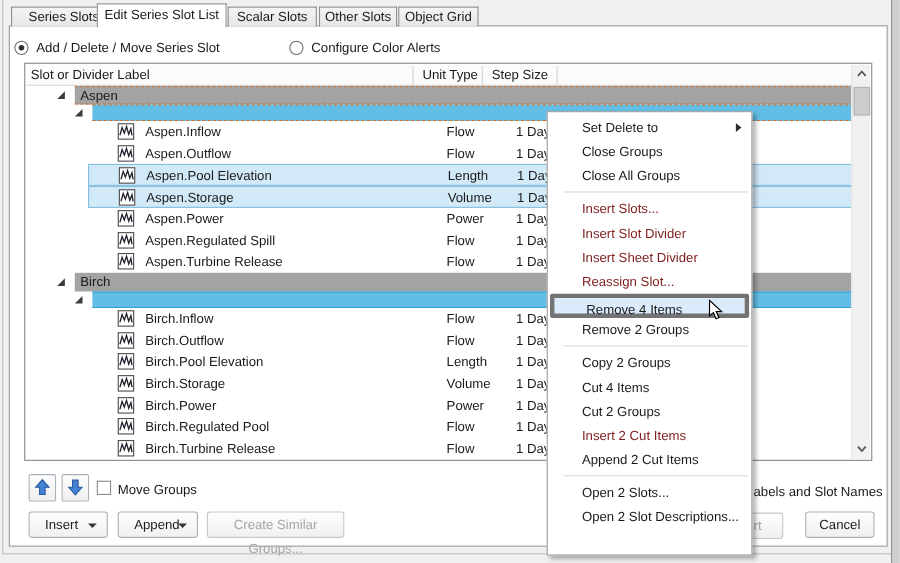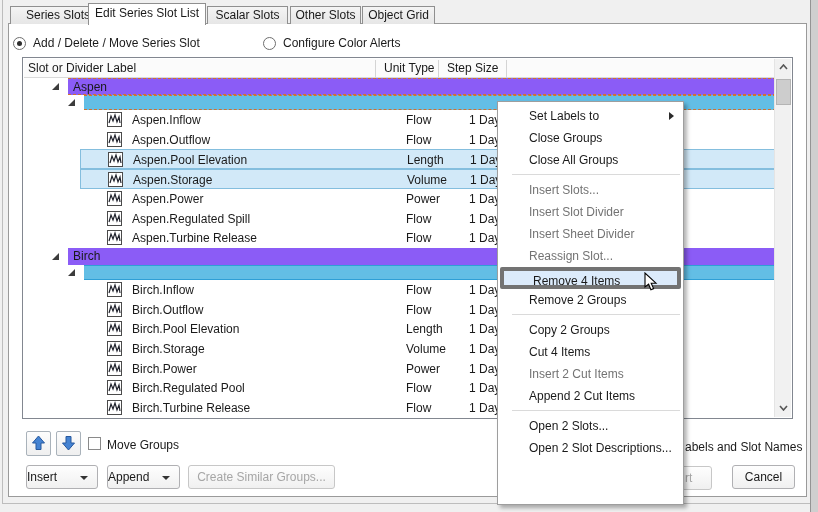--- a/index.html
+++ b/index.html
@@ -29,21 +29,21 @@
   
   .slot-table { position:absolute; left:22px; top:57px; width:771px; height:362px; background:#fff; border:1px solid #828790; z-index:3; }
   .thead { position:absolute; left:1px; right:1px; top:1px; height:19px; background:#fbfbfb; border-bottom:1px solid #d9d9d9; }
   .thead .h { position:absolute; top:2px; white-space:nowrap; }
   .col-sep { position:absolute; top:1px; width:1px; height:18px; background:#d4d4d4; }
   .tbody { position:absolute; left:1px; right:18px; top:20px; bottom:1px; overflow:hidden; }
 
   .grow { position:absolute; left:0; width:752px; }
   .tri { position:absolute; width:0; height:0; border-left:7px solid transparent; border-bottom:7px solid #3c3c3c; }
   .bar { position:absolute; top:0; bottom:0; }
-  .bar-pink { background:#8b5cf6; }
+  .bar-pink { background:#a3a3a3; }
   .bar-blue { background:#63bee5; }
   .focus-dots { border-top:1px dashed #cf7230; border-bottom:1px dashed #cf7230; }
   .birch-blue-border { border-top:1px solid #2f9fd6; border-bottom:1px solid #2f9fd6; }
   .bar .glabel { position:absolute; left:5px; top:1px; }
 
   .slot-row { position:absolute; left:56px; width:697px; height:20px; }
   .slot-row.sel { background:#d2e9f8; border:1px solid #84bede; }
   .slot-icon { position:absolute; left:27px; top:2px; width:15px; height:15px; border:1px solid #4a4a4a; background:#fff; }
   .slot-label { position:absolute; left:52px; top:3px; white-space:nowrap; }
   .unit { position:absolute; left:326px; top:3px;text-align:center; }
@@ -51,29 +51,29 @@
 
   
   .vscroll { position:absolute; top:1px; right:1px; bottom:1px; width:17px; background:#f1f1f1; border-left:1px solid #e4e4e4; }
   .sb-btn { position:absolute; left:0; width:17px; height:17px; text-align:center; }
   .sb-thumb { position:absolute; left:1px; top:20px; width:15px; height:26px; background:#cdcdcd; border:1px solid #b4b4b4; }
 
   
   .sq-btn { position:absolute; width:25px; height:25px; background:linear-gradient(#fdfdfd,#efefef); border:1px solid #a9b2ba; border-radius:2px; text-align:center; }
   .checkbox { position:absolute; width:13px; height:13px; background:#fff; border:1px solid #8a8a8a; }
   .btn { position:absolute; height:24px; background:linear-gradient(#fefefe,#f0f0f0); border:1px solid #b0b0b3; border-radius:3px; text-align:center; line-height:22px; }
-  .btn.drop { text-align:left; }
+  .btn.drop { text-align:left; padding-left:14px; }
   .btn .dn-arrow { position:absolute; right:9px; top:10px; width:0; height:0; border-left:4px solid transparent; border-right:4px solid transparent; border-top:4px solid #333; }
   .btn.disabled { color:#a6a6a6; border-color:#c7c7c7; }
   .static-text { position:absolute; white-space:nowrap; }
 
   
   .menu { position:absolute; left:497px; top:101px; width:187px; height:404px; background:#ffffff; border:1px solid #9e9e9e; box-shadow:3px 3px 4px rgba(0,0,0,0.3); z-index:50; padding-top:3px; }
   .mi { position:relative; height:22px; line-height:22px; padding-left:31px; white-space:nowrap; }
-  .mi.disabled { color:#737373; }
+  .mi.disabled { color:#7f1d1d; }
   .mi.hl { height:22px; line-height:20px; margin:0 2px; padding-left:29px; background:#dcebfb; border:4px solid #737373; border-radius:2px; }
   .msep { height:0; border-top:1px solid #dadada; margin:3px 3px 4px 14px; }
   .sub-arrow { position:absolute; right:9px; top:7px; width:0; height:0; border-top:4px solid transparent; border-bottom:4px solid transparent; border-left:5px solid #2a2a2a; }
 
   .cursor { position:absolute; left:644px; top:272px; z-index:60; }
 </style>
 </head>
 <body>
 
 <div class="outer-left"></div>
@@ -269,40 +269,41 @@
 <span class="static-text" style="left:107px;top:438px">Move Groups</span>
 
 <div class="btn drop" style="left:26px;top:465px;width:72px">
   <span>Insert</span>
   <span class="dn-arrow"></span>
 </div>
 <div class="btn drop" style="left:107px;top:465px;width:73px">
   <span>Append</span>
   <span class="dn-arrow"></span>
 </div>
-<div class="btn disabled" style="left:188px;top:465px;width:147px">Create Similar Groups...</div>
+<div class="btn disabled" style="left:188px;top:465px;width:125px">Create Similar Groups...</div>
 
 <span class="static-text" style="left:685px;top:440px">abels and Slot Names</span>
 <div class="btn disabled" style="left:640px;top:466px;width:72px;text-align:left;padding-left:44px">rt</div>
 <div class="btn" style="left:732px;top:465px;width:63px">Cancel</div>
 
 <div class="menu">
-  <div class="mi"><span>Set Labels to</span><span class="sub-arrow"></span></div>
+  <div class="mi"><span>Set Delete to</span><span class="sub-arrow"></span></div>
   <div class="mi">Close Groups</div>
   <div class="mi">Close All Groups</div>
   <div class="msep"></div>
   <div class="mi disabled">Insert Slots...</div>
   <div class="mi disabled">Insert Slot Divider</div>
   <div class="mi disabled">Insert Sheet Divider</div>
   <div class="mi disabled">Reassign Slot...</div>
   <div class="mi hl">Remove 4 Items</div>
   <div class="mi">Remove 2 Groups</div>
   <div class="msep"></div>
   <div class="mi">Copy 2 Groups</div>
   <div class="mi">Cut 4 Items</div>
+  <div class="mi">Cut 2 Groups</div>
   <div class="mi disabled">Insert 2 Cut Items</div>
   <div class="mi">Append 2 Cut Items</div>
   <div class="msep"></div>
   <div class="mi">Open 2 Slots...</div>
   <div class="mi">Open 2 Slot Descriptions...</div>
 </div>
 
 <div class="cursor">
   <svg width="14" height="20" viewBox="0 0 14 20">
       <path d="M1 1 L1 15 L4.6 12.2 L6.9 17.8 L9.6 16.6 L7.2 11.2 L12 11.2 Z" fill="#ffffff" stroke="#000000" stroke-width="1.1"></path>

